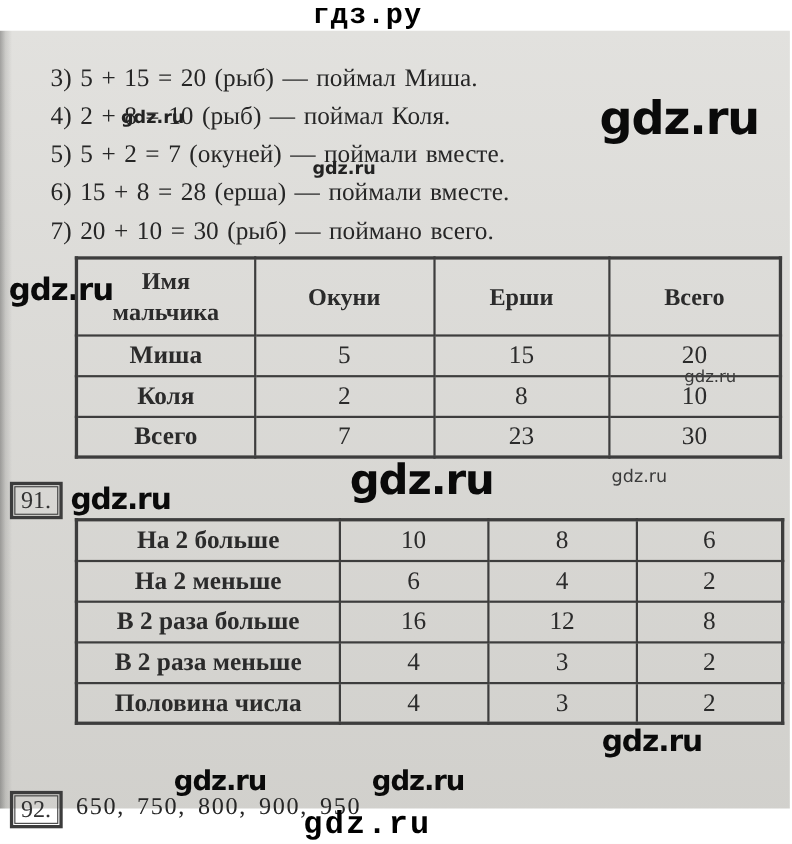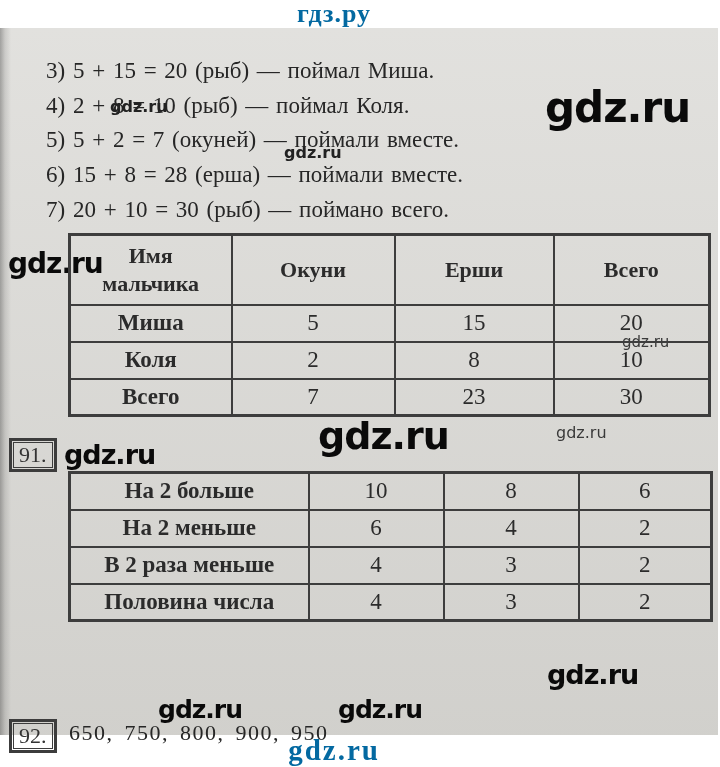--- a/index.html
+++ b/index.html
@@ -4,22 +4,22 @@
 <style>
   * { margin:0; padding:0; box-sizing:border-box; }
   html,body { background:#ffffff; }
   .page {
     position:relative; width:720px; height:767px;
     background:#ffffff; overflow:hidden;
     font-family:"Liberation Serif","DejaVu Serif",serif;
   }
   .site-strip {
     position:absolute; left:0; width:668px; text-align:center;
-    font-family:Liberation Serif, serif;
-    font-weight:bold; color:#0369a1;
+    font-family:Liberation Mono, monospace;
+    font-weight:bold; color:#000000;
   }
   .site-strip.top { top:0; height:28px; font-size:26px; line-height:28px; letter-spacing:1px; }
   .site-strip.bottom { top:733px; height:34px; font-size:29px; line-height:34px; letter-spacing:2px; }
 
   .scan {
     position:absolute; left:0; top:28px; width:718px; height:707px;
     background:#d8d7d3;
     background-image:
       linear-gradient(to right, rgba(40,40,40,0.35) 0px, rgba(40,40,40,0.12) 5px, rgba(40,40,40,0.0) 11px),
       linear-gradient(to bottom, rgba(255,255,255,0.25), rgba(0,0,0,0.03));
@@ -150,20 +150,26 @@
         <td>8</td>
         <td>6</td>
       </tr>
       <tr>
         <td class="lbl">На 2 меньше</td>
         <td>6</td>
         <td>4</td>
         <td>2</td>
       </tr>
       <tr>
+        <td class="lbl">В 2 раза больше</td>
+        <td>16</td>
+        <td>12</td>
+        <td>8</td>
+      </tr>
+      <tr>
         <td class="lbl">В 2 раза меньше</td>
         <td>4</td>
         <td>3</td>
         <td>2</td>
       </tr>
       <tr>
         <td class="lbl">Половина числа</td>
         <td>4</td>
         <td>3</td>
         <td>2</td>

